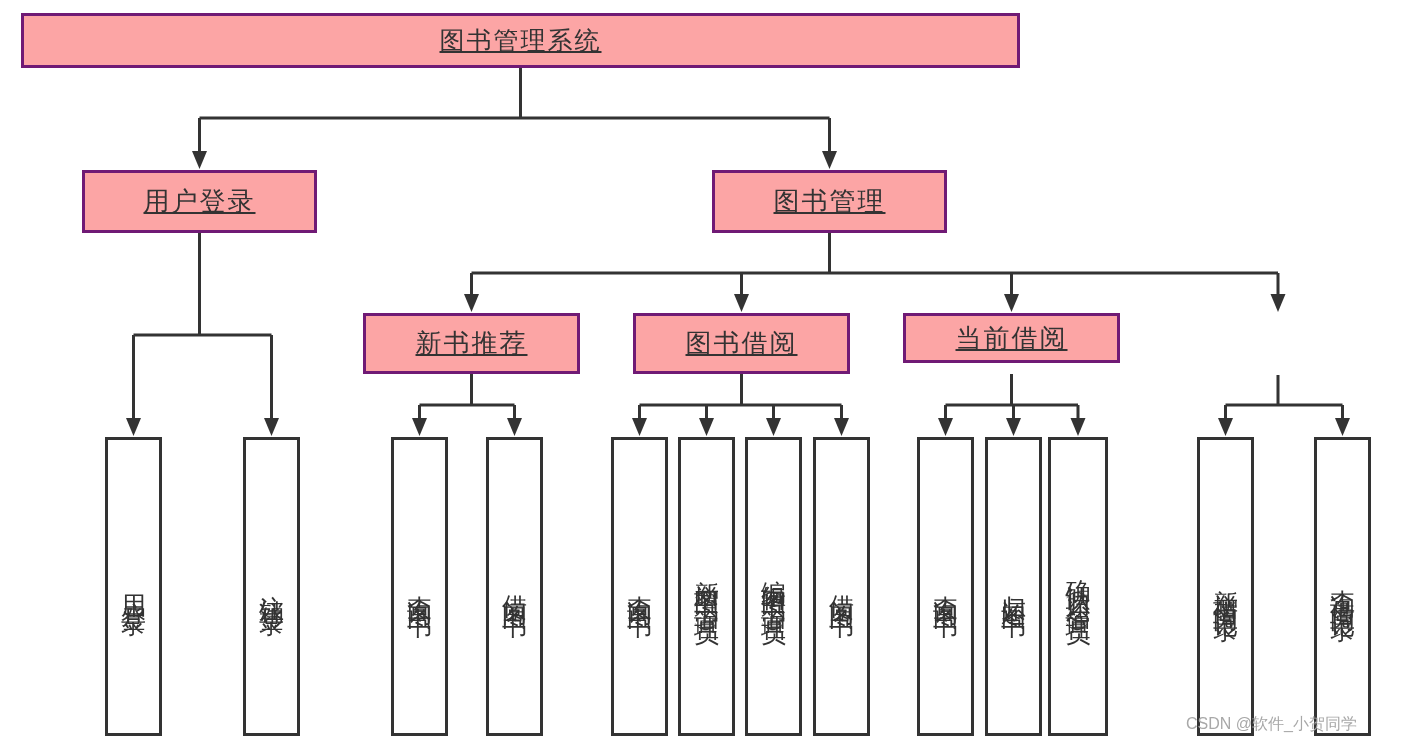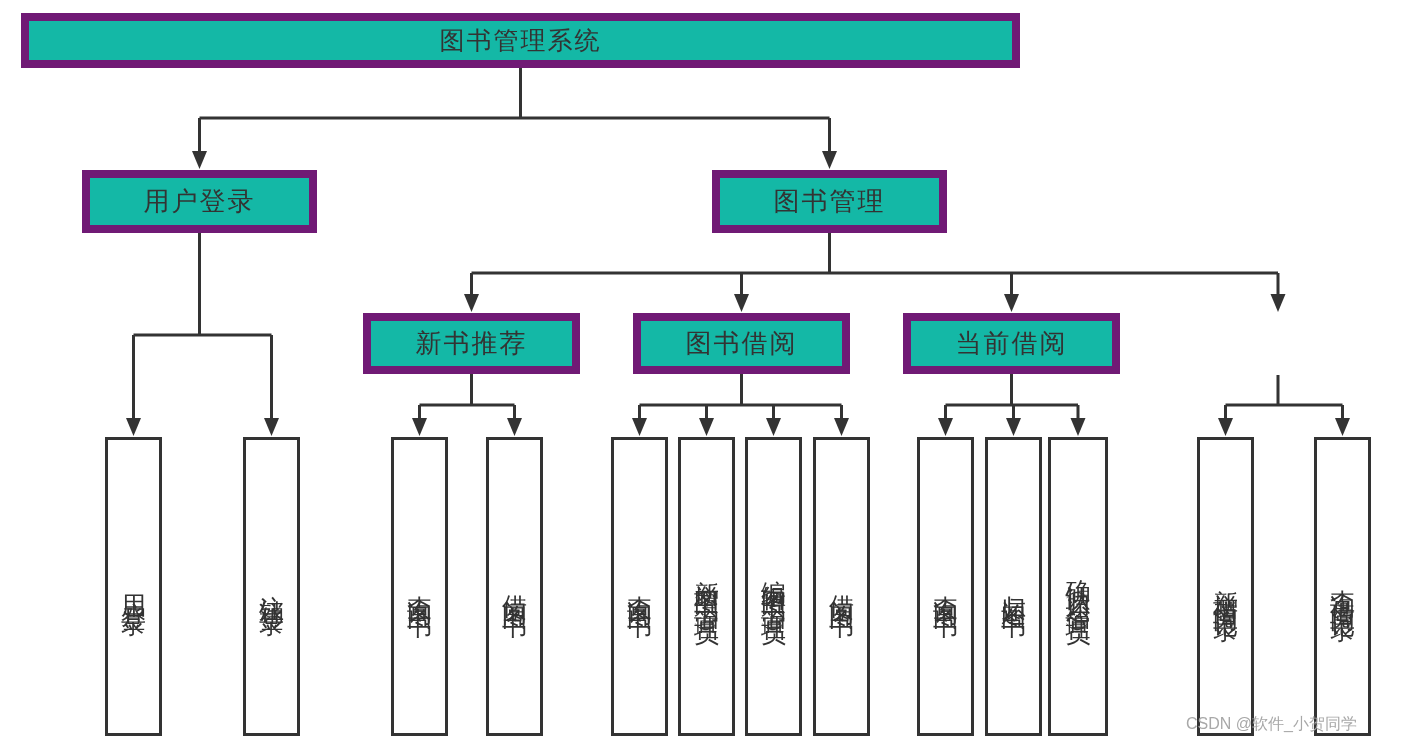--- a/index.html
+++ b/index.html
@@ -13,27 +13,28 @@
   }
   svg.connectors {
     position: absolute;
     left: 0; top: 0;
     width: 1405px; height: 747px;
     z-index: 1;
   }
   .hbox {
     position: absolute;
     box-sizing: border-box;
-    background: #14b8a6;
-    border: 8px solid #701a75;
+    background: #fca5a5;
+    border: 3px solid #701a75;
     display: flex;
     align-items: center;
     justify-content: center;
     color: #333333;
     z-index: 2;
+    text-decoration: underline;
   }
   .hbox .hlabel {
     font-size: 26px;
     letter-spacing: 2px;
     white-space: nowrap;
   }
   .root-box .hlabel { font-size: 25px; }
   .vbox {
     position: absolute;
     box-sizing: border-box;
@@ -103,21 +104,21 @@
   <div class="hbox" style="left:363px; top:313px; width:217px; height:61px;">
     <span class="hlabel">新书推荐</span>
   </div>
 
   <div class="hbox" style="left:712px; top:170px; width:235px; height:63px;">
     <span class="hlabel">图书管理</span>
   </div>
   <div class="hbox" style="left:633px; top:313px; width:217px; height:61px;align-items:center;">
     <span class="hlabel">图书借阅</span>
   </div>
-  <div class="hbox" style="left:903px; top:313px; width:217px; height:61px;">
+  <div class="hbox" style="left:903px; top:313px; width:217px; height:50px;">
     <span class="hlabel">当前借阅</span>
   </div>
 
   <div class="vbox" style="left:105px;">
     <span class="vtext">用户登录</span>
   </div>
   <div class="vbox" style="left:243px;">
     <span class="vtext">注销登录</span>
   </div>
   <div class="vbox" style="left:391px;">

